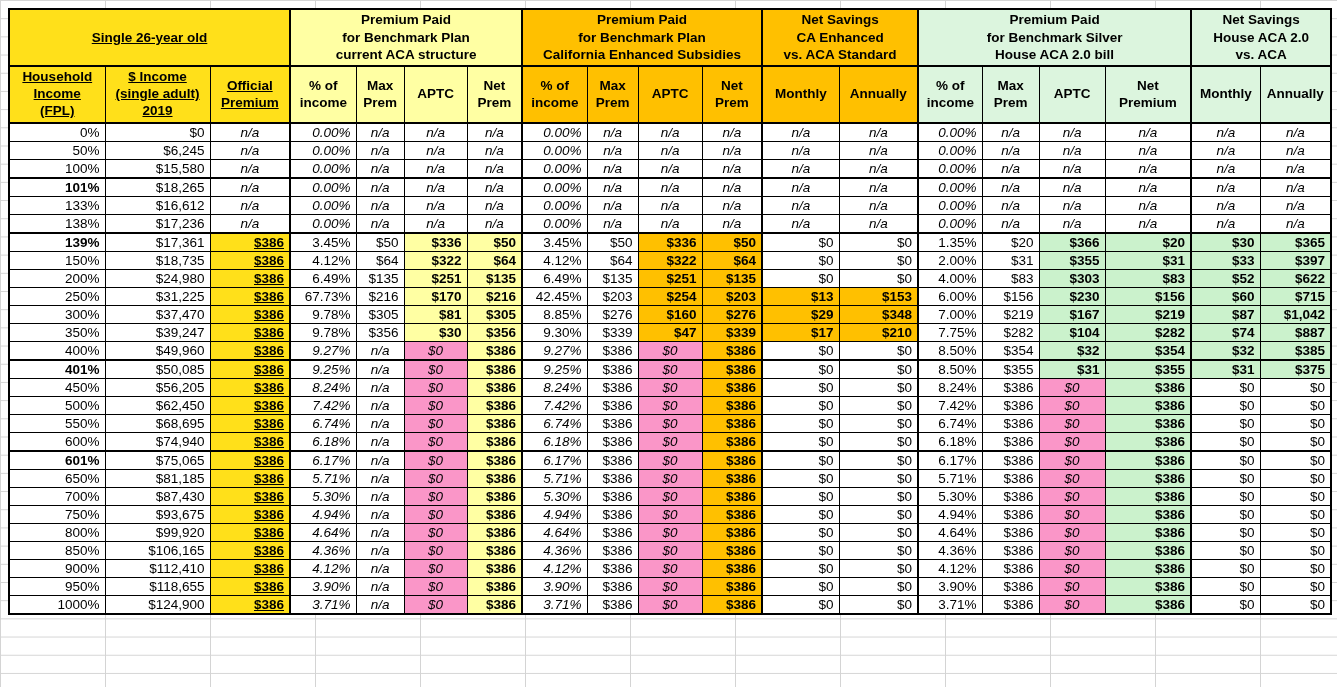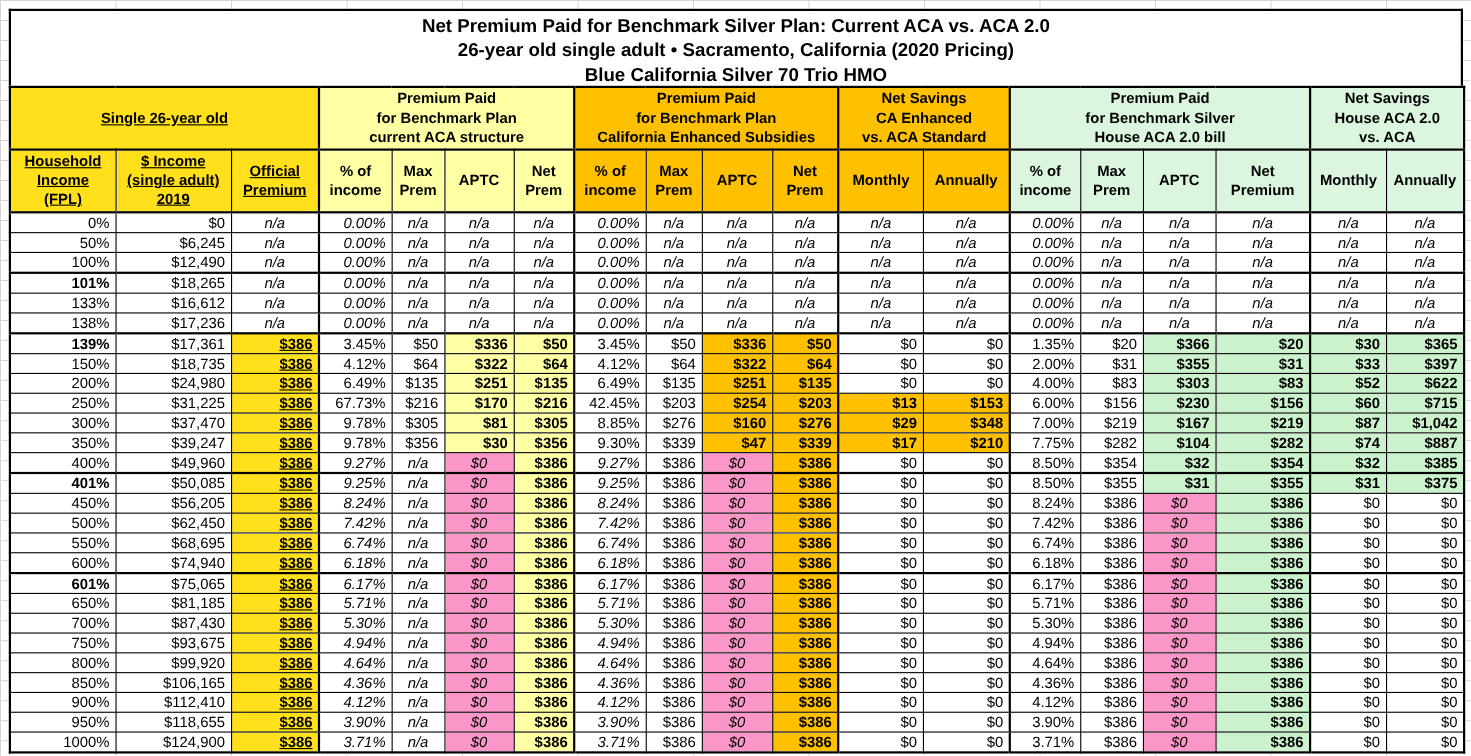--- a/index.html
+++ b/index.html
@@ -60,25 +60,20 @@
   .c-paleyellow{background:var(--paleyellow,#FFFFA3);}
   .c-orange{background:var(--orange,#FFC000);}
   .c-green{background:var(--green,#CBF2CC);}
   .c-hgreen{background:var(--headergreen,#DCF5DE);}
   .c-pink{background:var(--pink,#FA96C8);}
 </style>
 </head>
 <body>
 
 <div class="sheet">
-  <div class="title-box">
-    <div>Net Premium Paid for Benchmark Silver Plan: Current ACA vs. ACA 2.0</div>
-    <div>26-year old single adult • Sacramento, California (2020 Pricing)</div>
-    <div>Blue California Silver 70 Trio HMO</div>
-  </div>
   <table>
     <colgroup id="cg">
         <col style="width: 96px;">
         <col style="width: 105px;">
         <col style="width: 80px;">
         <col style="width: 66px;">
         <col style="width: 48px;">
         <col style="width: 63px;">
         <col style="width: 55px;">
         <col style="width: 65px;">
@@ -187,21 +182,21 @@
           <td class="ac i">n/a</td>
           <td class="ar i gl">0.00%</td>
           <td class="ac i">n/a</td>
           <td class="ac i">n/a</td>
           <td class="ac i">n/a</td>
           <td class="ac i gl">n/a</td>
           <td class="ac i">n/a</td>
         </tr>
         <tr>
           <td class="ar">100%</td>
-          <td class="ar">$12,490</td>
+          <td class="ar">$15,580</td>
           <td class="ac i">n/a</td>
           <td class="ar i gl">0.00%</td>
           <td class="ac i">n/a</td>
           <td class="ac i">n/a</td>
           <td class="ac i">n/a</td>
           <td class="ar i gl">0.00%</td>
           <td class="ac i">n/a</td>
           <td class="ac i">n/a</td>
           <td class="ac i">n/a</td>
           <td class="ac i gl">n/a</td>

